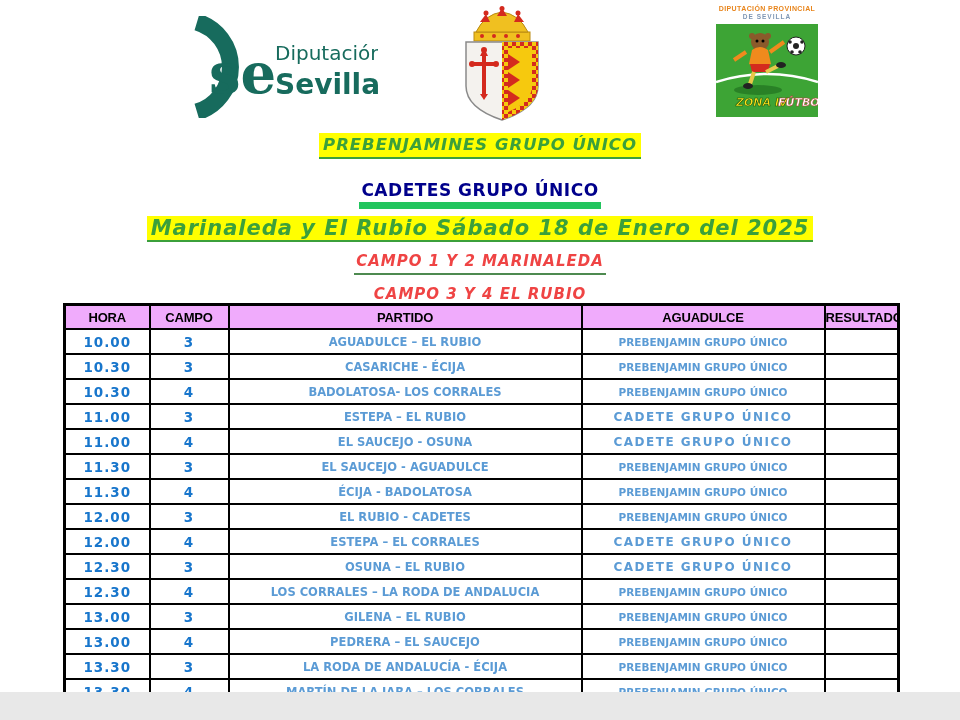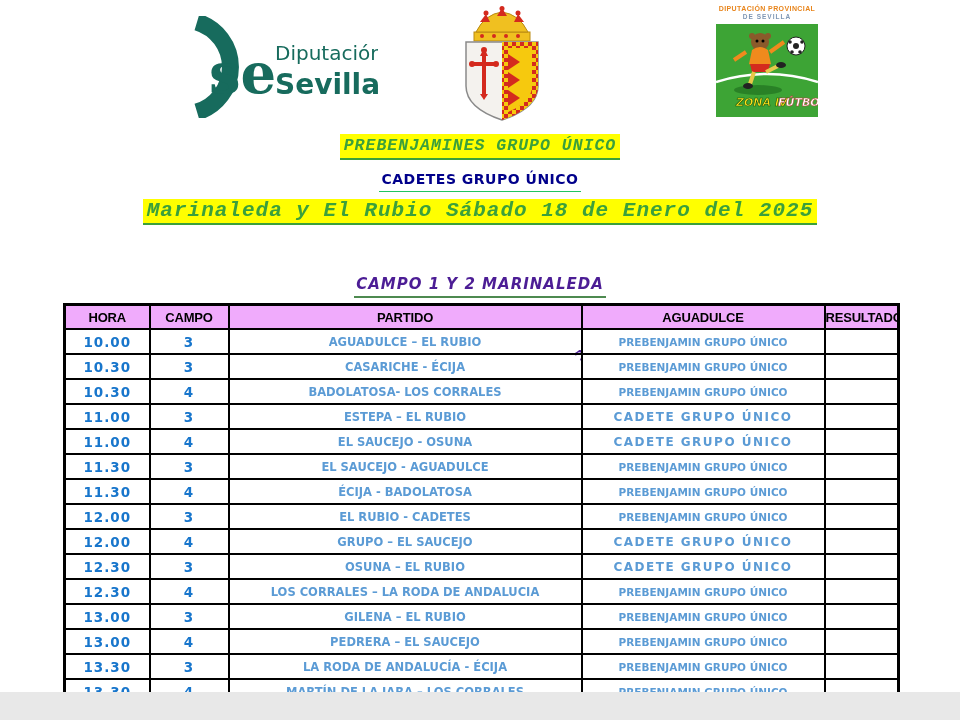--- a/index.html
+++ b/index.html
@@ -17,30 +17,30 @@
   .zona-top1 { font-size:7px; font-weight:bold; color:#e8851c; letter-spacing:0.4px; line-height:9px; white-space:nowrap;}
   .zona-top2 { font-size:6.5px; font-weight:bold; color:#7d96b4; letter-spacing:1px; line-height:8px; margin-bottom:3px;}
 
   
   .titles { position:absolute; left:0; top:133px; width:960px; text-align:center;
             font-family:"DejaVu Sans", sans-serif; }
   .title-line { margin:0 0 7px 0; line-height:24px; }
   .hl-green {
     display:inline-block; background:#ffff00; color:#3ba03b;
     border-bottom:2px solid #3ba03b; font-weight:bold; font-size:16.5px;
-    letter-spacing:1px; padding:0 4px; font-style:italic;font-family:Liberation Mono, monospace;
+    letter-spacing:1px; padding:0 4px; font-style:italic;
   }
   .hl-date { font-size:21px; }
   .navy-title {
-    display:inline-block; color:#00008b; border-bottom:1px solid #22c55e;
-    font-weight:bold; font-size:14px; letter-spacing:0.5px; padding:0 2px;
+    display:inline-block; color:#00008b; border-bottom:7px solid #22c55e;
+    font-weight:bold; font-size:17px; letter-spacing:0.5px; padding:0 2px;margin-top:12px;
   }
   .campo-title {
-    display:inline-block; color:#4c1d95; border-bottom:2px solid #4e8a50;
-    font-weight:bold; font-style:italic; font-size:15px; letter-spacing:1px; padding:0 2px;margin-top:40px;
+    display:inline-block; color:#ef4444; border-bottom:2px solid #4e8a50;
+    font-weight:bold; font-style:italic; font-size:15px; letter-spacing:1px; padding:0 2px;
   }
 
   
   table.schedule {
     position:absolute; left:63px; top:303px; width:834px;
     border-collapse:collapse; table-layout:fixed;
     border:3px solid #000;
   }
   table.schedule th, table.schedule td {
     border:2px solid #000; text-align:center; vertical-align:middle;
@@ -258,21 +258,21 @@
         <tr>
       <td class="c-hora">12.00</td>
       <td class="c-campo">3</td>
       <td class="c-partido">EL RUBIO - CADETES</td>
       <td class="c-categoria">PREBENJAMIN GRUPO ÚNICO</td>
       <td class="c-resultado"></td>
     </tr>
         <tr>
       <td class="c-hora">12.00</td>
       <td class="c-campo">4</td>
-      <td class="c-partido">GRUPO – EL SAUCEJO</td>
+      <td class="c-partido">ESTEPA – EL CORRALES</td>
       <td class="c-categoria cadete">CADETE GRUPO ÚNICO</td>
       <td class="c-resultado"></td>
     </tr>
         <tr>
       <td class="c-hora">12.30</td>
       <td class="c-campo">3</td>
       <td class="c-partido">OSUNA – EL RUBIO</td>
       <td class="c-categoria cadete">CADETE GRUPO ÚNICO</td>
       <td class="c-resultado"></td>
     </tr>

